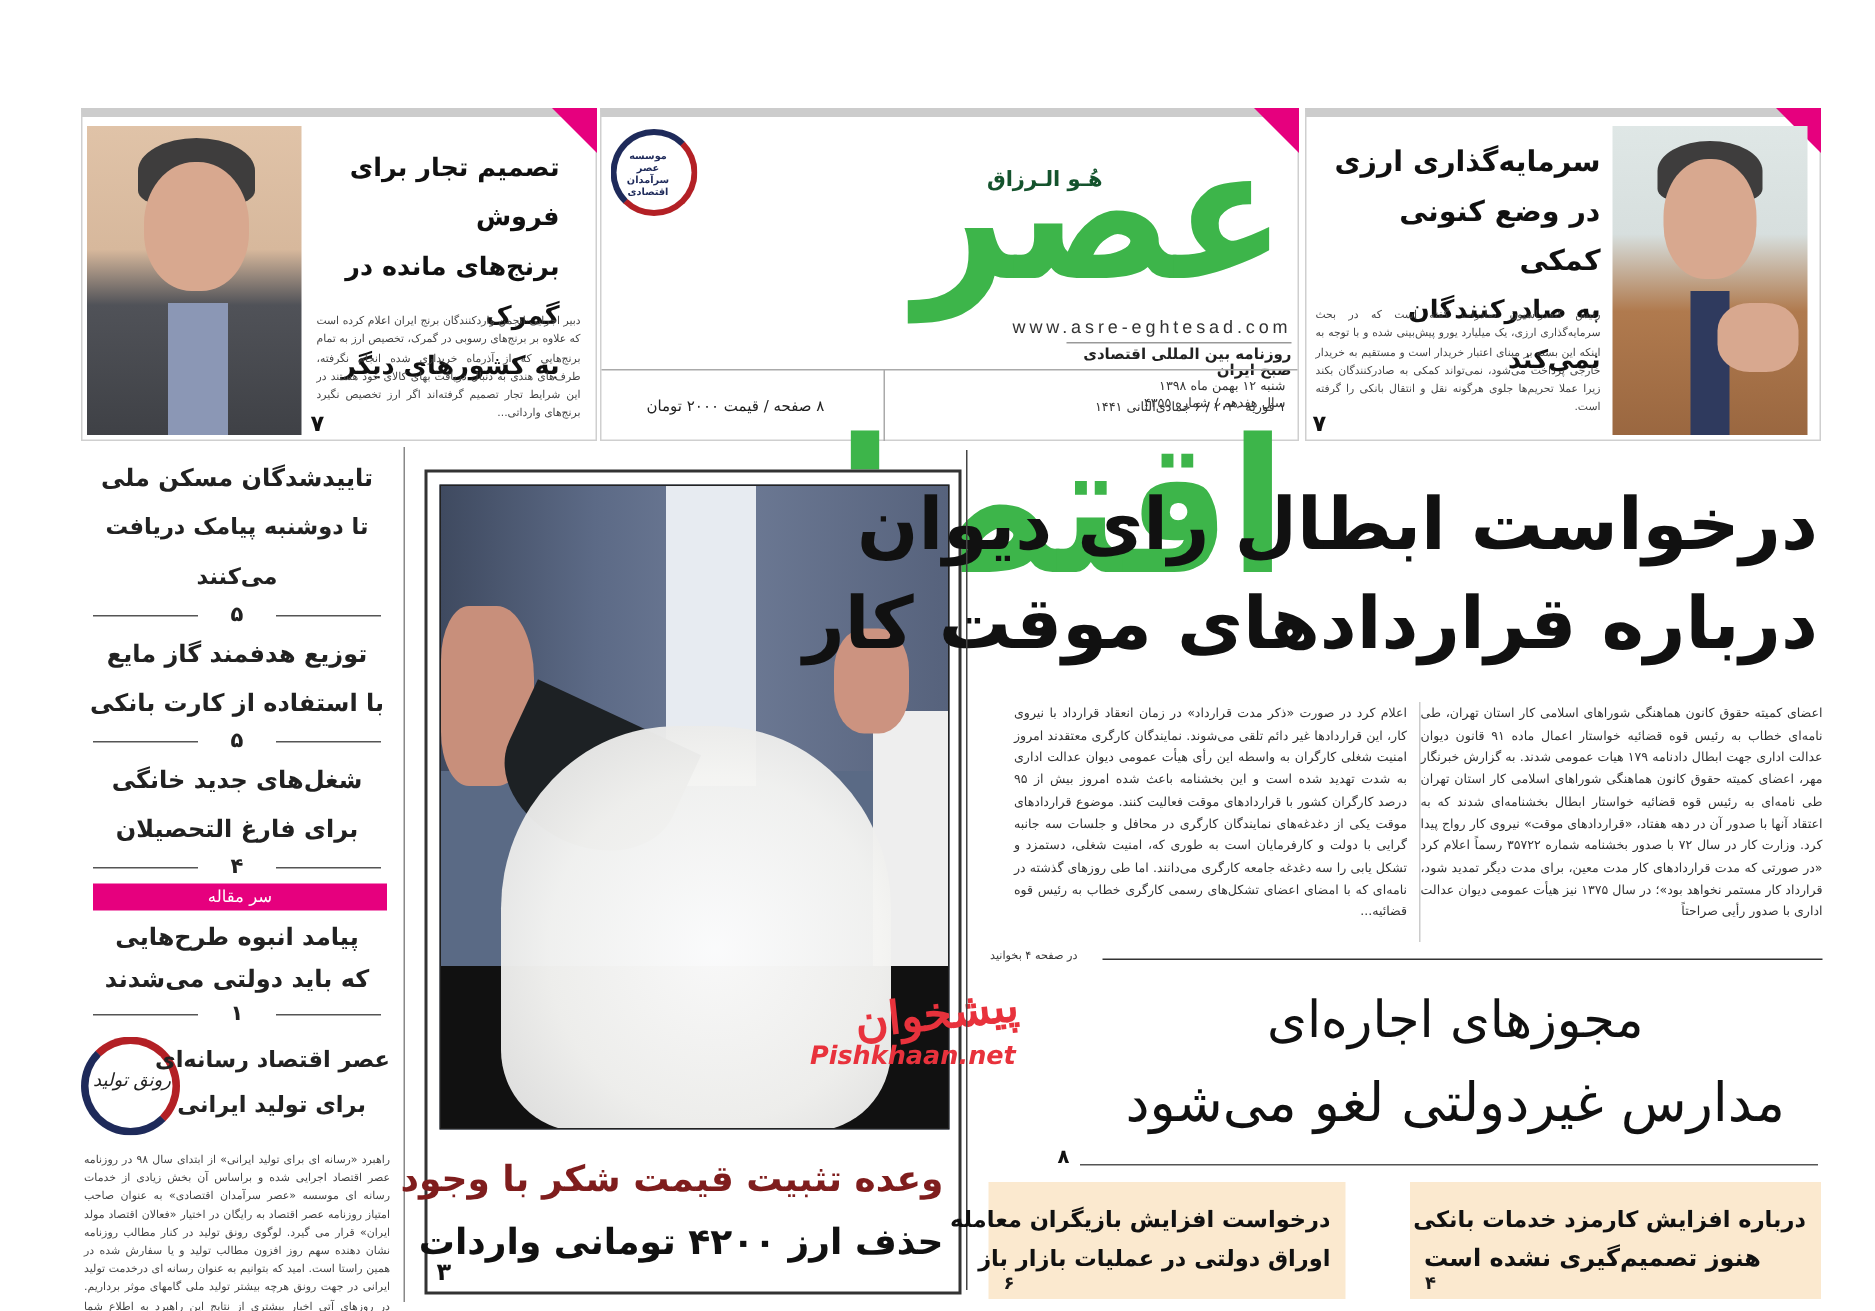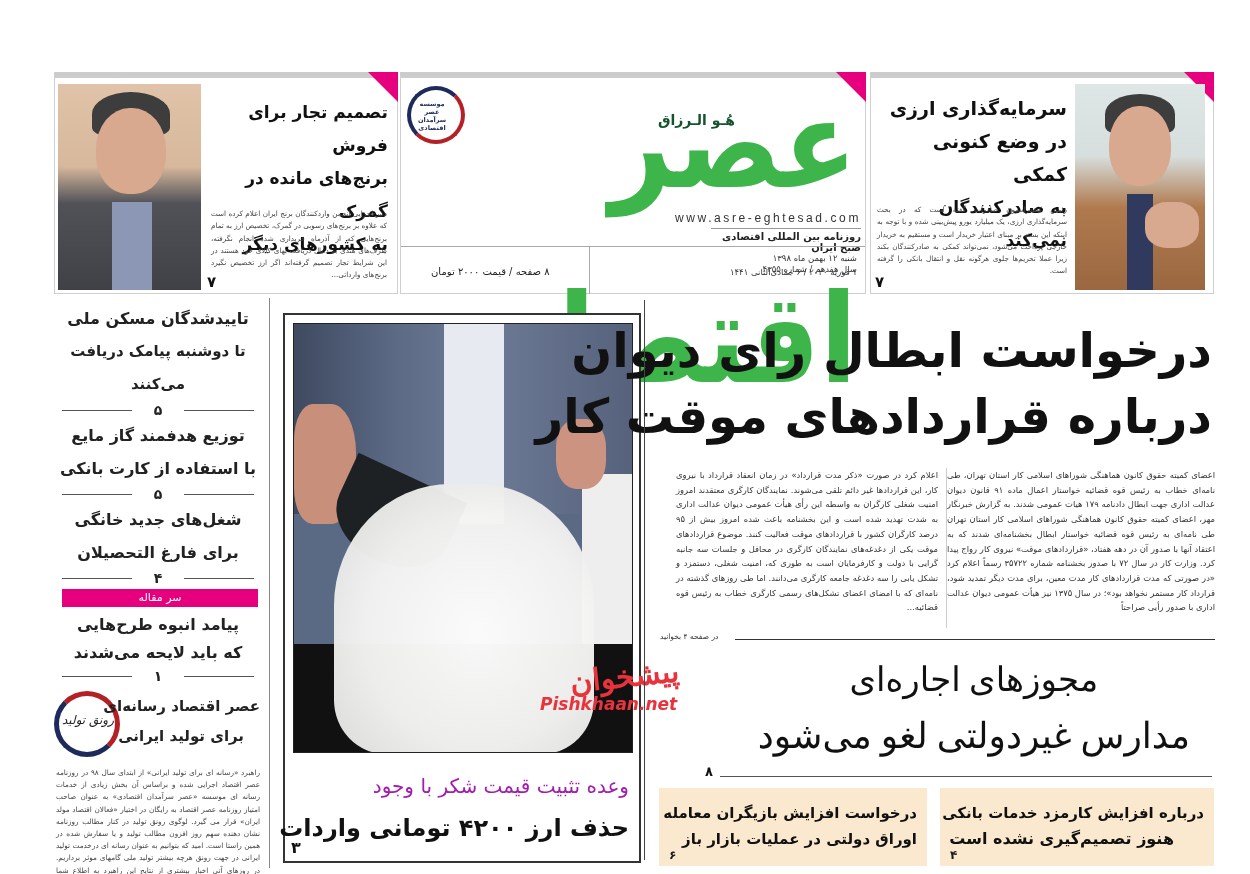--- a/index.html
+++ b/index.html
@@ -87,21 +87,21 @@
   <div style="position:absolute; left:30px; top:188px; font-size:10px; font-weight:normal; color:#222;">۸ صفحه / قیمت ۲۰۰۰ تومان</div>
 </div>
 
 <div class="top-box" style="left:54px; width:344px;">
   <div class="corner"></div>
   <div class="photo" style="left:3px; top:6px; width:143px; height:206px; background:linear-gradient(180deg,#e0c3a8 0%,#d7b89c 40%,#505258 58%,#3f4146 100%);">
     <div class="hair" style="left:34px; top:8px; width:78px; height:44px;"></div>
     <div class="head" style="left:38px; top:24px; width:70px; height:86px;"></div>
     <div class="shirt" style="left:54px; top:118px; width:40px; height:88px; background:#8b97b5;"></div>
   </div>
-  <div class="hl-small" style="position:absolute; right:9px; top:18px; width:186px;">
+  <div class="hl-small" style="position:absolute; right:24px; top:18px; width:186px;">
     <div style="font-size:17px;">تصمیم تجار برای فروش</div>
     <div style="font-size:17px;">برنج‌های مانده در گمرک</div>
     <div style="font-size:17px;">به کشورهای دیگر</div>
   </div>
   <div class="body-small" style="position:absolute; right:10px; top:130px; width:176px;">دبیر اجرایی انجمن واردکنندگان برنج ایران اعلام کرده است که علاوه بر برنج‌های رسوبی در گمرک، تخصیص ارز به تمام برنج‌هایی که از آذرماه خریداری شده انجام نگرفته، طرف‌های هندی به دنبال دریافت بهای کالای خود هستند در این شرایط تجار تصمیم گرفته‌اند اگر ارز تخصیص نگیرد برنج‌های وارداتی...</div>
   <div class="pg-num" style="left:152px; bottom:2px;">۷</div>
 </div>
 
 <div class="left-col">
   <div class="sep"></div>
@@ -121,21 +121,21 @@
   <div>
     <div class="brief">شغل‌های جدید خانگی</div>
     <div class="brief">برای فارغ التحصیلان</div>
   </div>
   <div class="divider-num">۴</div>
 
   <div class="pink-bar">سر مقاله</div>
 
   <div>
     <div class="brief" style="line-height:28px;">پیامد انبوه طرح‌هایی</div>
-    <div class="brief" style="line-height:28px;">که باید لایحه می‌شدند</div>
+    <div class="brief" style="line-height:28px;">که باید دولتی می‌شدند</div>
   </div>
   <div class="divider-num">۱</div>
 
   <div style="position:relative; height:70px; margin-top:2px;">
     <div style="position:absolute; left:4px; top:4px; width:66px; height:66px; border-radius:50%; border:5px solid #1e2a5a; border-right-color:#b32025; border-top-color:#b32025; background:#fff;"></div>
     <div style="position:absolute; left:12px; top:26px; width:52px; text-align:center; font-family:'DejaVu Serif', serif; font-style:italic; font-size:12px; color:#222;">رونق تولید</div>
     <div class="brief" style="position:absolute; right:6px; top:4px; font-size:15px; line-height:30px;">عصر اقتصاد رسانه‌ای</div>
     <div class="brief" style="position:absolute; right:22px; top:34px; font-size:15px; line-height:30px;">برای تولید ایرانی</div>
   </div>
   <div class="body-small" style="margin:10px 6px 0 6px; font-size:7.3px; line-height:12.2px;">راهبرد «رسانه ای برای تولید ایرانی» از ابتدای سال ۹۸ در روزنامه عصر اقتصاد اجرایی شده و براساس آن بخش زیادی از خدمات رسانه ای موسسه «عصر سرآمدان اقتصادی» به عنوان صاحب امتیاز روزنامه عصر اقتصاد به رایگان در اختیار «فعالان اقتصاد مولد ایران» قرار می گیرد. لوگوی رونق تولید در کنار مطالب روزنامه نشان دهنده سهم روز افزون مطالب تولید و یا سفارش شده در همین راستا است. امید که بتوانیم به عنوان رسانه ای درخدمت تولید ایرانی در جهت رونق هرچه بیشتر تولید ملی گامهای موثر برداریم. در روزهای آتی اخبار بیشتری از نتایج این راهبرد به اطلاع شما مخاطبین روزنامه عصر اقتصاد می رسانیم.</div>
@@ -146,21 +146,21 @@
     <div style="position:absolute; left:0; top:0; width:340px; height:190px; background:linear-gradient(90deg,#3f4a60 0%,#5c6a86 30%,#6e7b96 55%,#56627c 100%);"></div>
     <div style="position:absolute; left:150px; top:0; width:60px; height:200px; background:#e7ebf1;"></div>
     <div style="position:absolute; right:0; top:150px; width:50px; height:170px; background:#eeeeee;"></div>
     <div style="position:absolute; left:0; top:320px; width:340px; height:110px; background:#111;"></div>
     <div style="position:absolute; left:0px; top:80px; width:62px; height:120px; background:#c88f7b; border-radius:30% 40% 40% 30%;"></div>
     <div style="position:absolute; left:262px; top:95px; width:50px; height:70px; background:#cc9380; border-radius:40%;"></div>
     <div style="position:absolute; left:40px; top:150px; width:120px; height:90px; background:#1d2124; border-radius:0 0 60% 60%; transform:rotate(25deg);"></div>
     <div style="position:absolute; left:40px; top:160px; width:260px; height:270px; background:radial-gradient(ellipse at 55% 55%, #ffffff 0%, #f4f4f2 55%, #dcdcdc 100%); border-radius:45% 45% 20% 20%; opacity:0.97;"></div>
   </div>
   <div style="position:absolute; right:10px; top:450px; width:334px; text-align:right;">
-    <div style="font-weight:normal; font-size:20px; line-height:42px; color:#a21caf; white-space:nowrap;">وعده تثبیت قیمت شکر با وجود</div>
+    <div style="font-weight:bold; font-size:24px; line-height:42px; color:#7f1d1d; white-space:nowrap;">وعده تثبیت قیمت شکر با وجود</div>
     <div style="font-weight:bold; font-size:24px; line-height:42px; color:#111; white-space:nowrap;">حذف ارز ۴۲۰۰ تومانی واردات</div>
   </div>
   <div class="pg-num" style="left:6px; bottom:4px; font-size:16px;">۳</div>
 </div>
 
 <div class="watermark">
   <div style="font-family:'DejaVu Serif', serif; font-size:30px; line-height:34px; text-align:center; direction:rtl; transform:rotate(-6deg); margin-left:30px;">پیشخوان</div>
   <div style="font-family:'DejaVu Sans', sans-serif; font-style:italic; font-size:17px;">Pishkhaan.net</div>
 </div>
 
@@ -171,33 +171,33 @@
 
 <div class="col-text" style="right:35px; top:468px; width:268px;">اعضای کمیته حقوق کانون هماهنگی شوراهای اسلامی کار استان تهران، طی نامه‌ای خطاب به رئیس قوه قضائیه خواستار اعمال ماده ۹۱ قانون دیوان عدالت اداری جهت ابطال دادنامه ۱۷۹ هیات عمومی شدند. به گزارش خبرنگار مهر، اعضای کمیته حقوق کانون هماهنگی شوراهای اسلامی کار استان تهران طی نامه‌ای به رئیس قوه قضائیه خواستار ابطال بخشنامه‌ای شدند که به اعتقاد آنها با صدور آن در دهه هفتاد، «قراردادهای موقت» نیروی کار رواج پیدا کرد. وزارت کار در سال ۷۲ با صدور بخشنامه شماره ۳۵۷۲۲ رسماً اعلام کرد «در صورتی که مدت قراردادهای کار مدت معین، برای مدت دیگر تمدید شود، قرارداد کار مستمر نخواهد بود»؛ در سال ۱۳۷۵ نیز هیأت عمومی دیوان عدالت اداری با صدور رأیی صراحتاً</div>
 <div style="position:absolute; left:946px; top:468px; width:1px; height:160px; background:#ccc;"></div>
 <div class="col-text" style="right:312px; top:468px; width:262px;">اعلام کرد در صورت «ذکر مدت قرارداد» در زمان انعقاد قرارداد با نیروی کار، این قراردادها غیر دائم تلقی می‌شوند. نمایندگان کارگری معتقدند امروز امنیت شغلی کارگران به واسطه این رأی هیأت عمومی دیوان عدالت اداری به شدت تهدید شده است و این بخشنامه باعث شده امروز بیش از ۹۵ درصد کارگران کشور با قراردادهای موقت فعالیت کنند. موضوع قراردادهای موقت یکی از دغدغه‌های نمایندگان کارگری در محافل و جلسات سه جانبه گرایی با دولت و کارفرمایان است به طوری که، امنیت شغلی، دستمزد و تشکل یابی را سه دغدغه جامعه کارگری می‌دانند. اما طی روزهای گذشته در نامه‌ای که با امضای اعضای تشکل‌های رسمی کارگری خطاب به رئیس قوه قضائیه...</div>
 
 <div style="position:absolute; left:735px; top:639px; width:480px; height:1px; background:#333;"></div>
 <div style="position:absolute; left:660px; top:632px; font-size:7.5px; color:#333;">در صفحه ۴ بخوانید</div>
 
 <div style="position:absolute; left:644px; top:300px; width:1px; height:560px; background:#444;"></div>
 
-<div class="second-hl" style="top:652px;font-family:Liberation Serif, serif;">
+<div class="second-hl" style="top:652px;">
   <div style="font-size:34px;">مجوزهای اجاره‌ای</div>
   <div style="font-size:36px;">مدارس غیردولتی لغو می‌شود</div>
 </div>
 <div style="position:absolute; left:720px; top:776px; width:492px; height:1px; background:#555;"></div>
 <div class="pg-num" style="left:705px; top:764px; font-size:13px;">۸</div>
 
 <div class="beige" style="left:940px; width:274px;">
   <div class="beige-hl">
     <div style="font-size:15px;text-align:right;">درباره افزایش کارمزد خدمات بانکی</div>
     <div style="margin-right:30px;">هنوز تصمیم‌گیری نشده است</div>
   </div>
   <div class="beige-num">۴</div>
 </div>
-<div class="beige" style="left:659px; width:268px;">
+<div class="beige" style="left:659px; width:238px;">
   <div class="beige-hl">
     <div style="font-size:15px;">درخواست افزایش بازیگران معامله</div>
     <div style="font-size:15px;">اوراق دولتی در عملیات بازار باز</div>
   </div>
   <div class="beige-num">۶</div>
 </div>
 
 </body></html>

